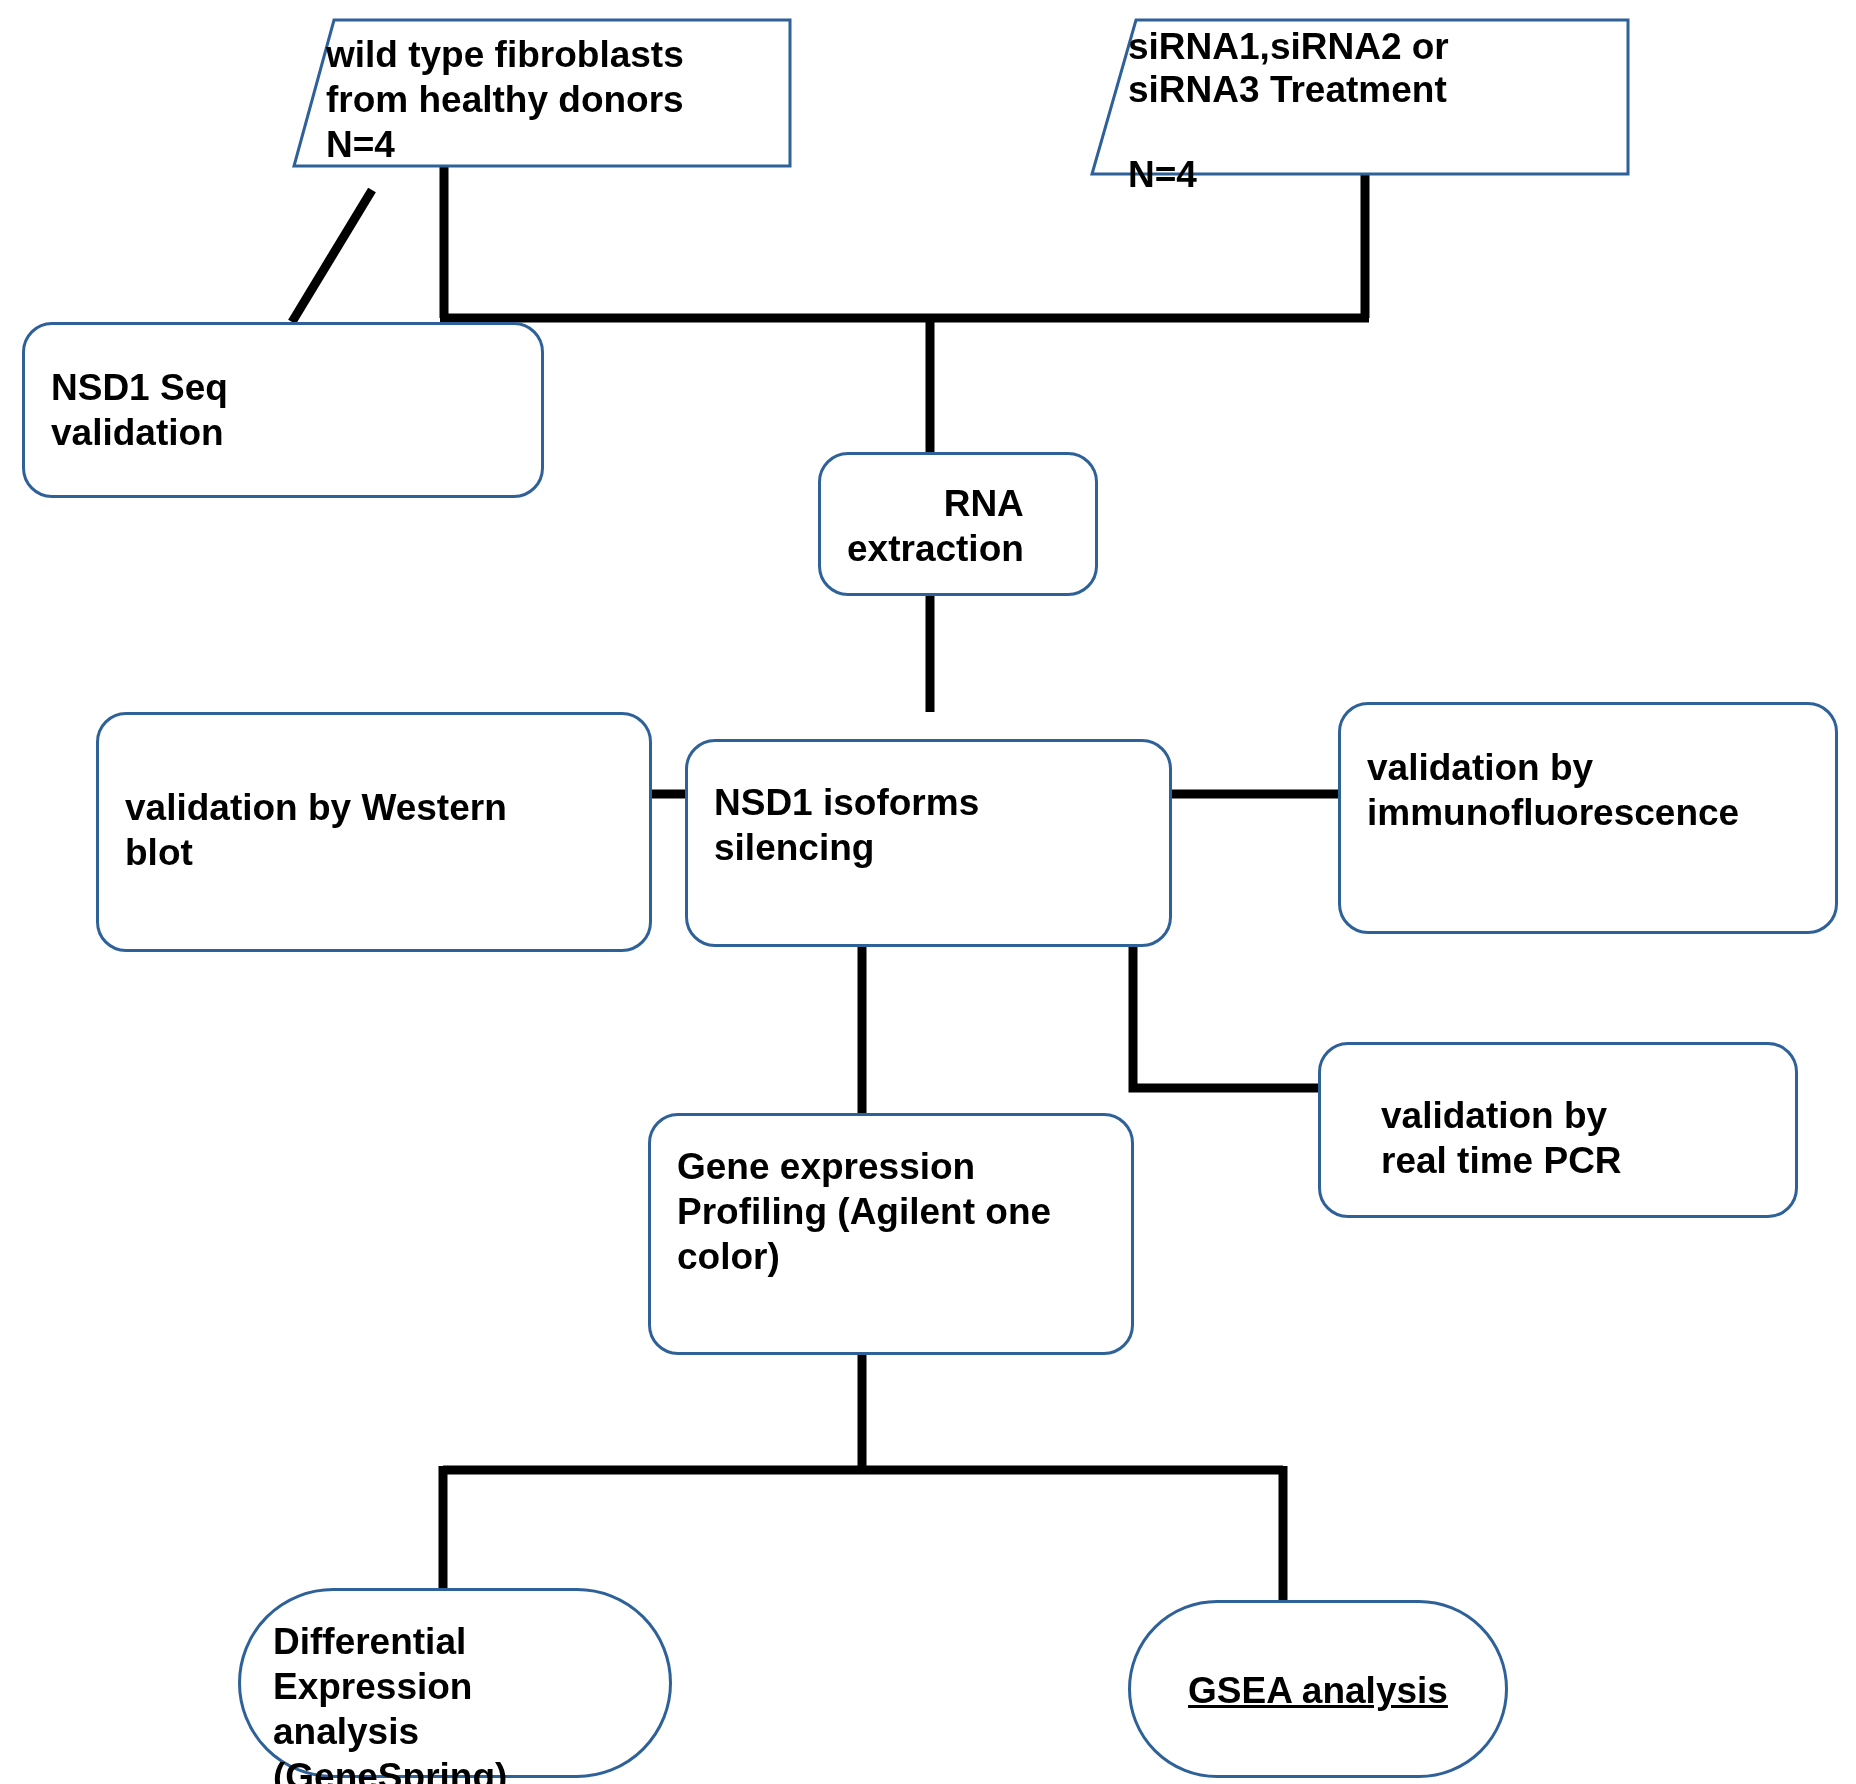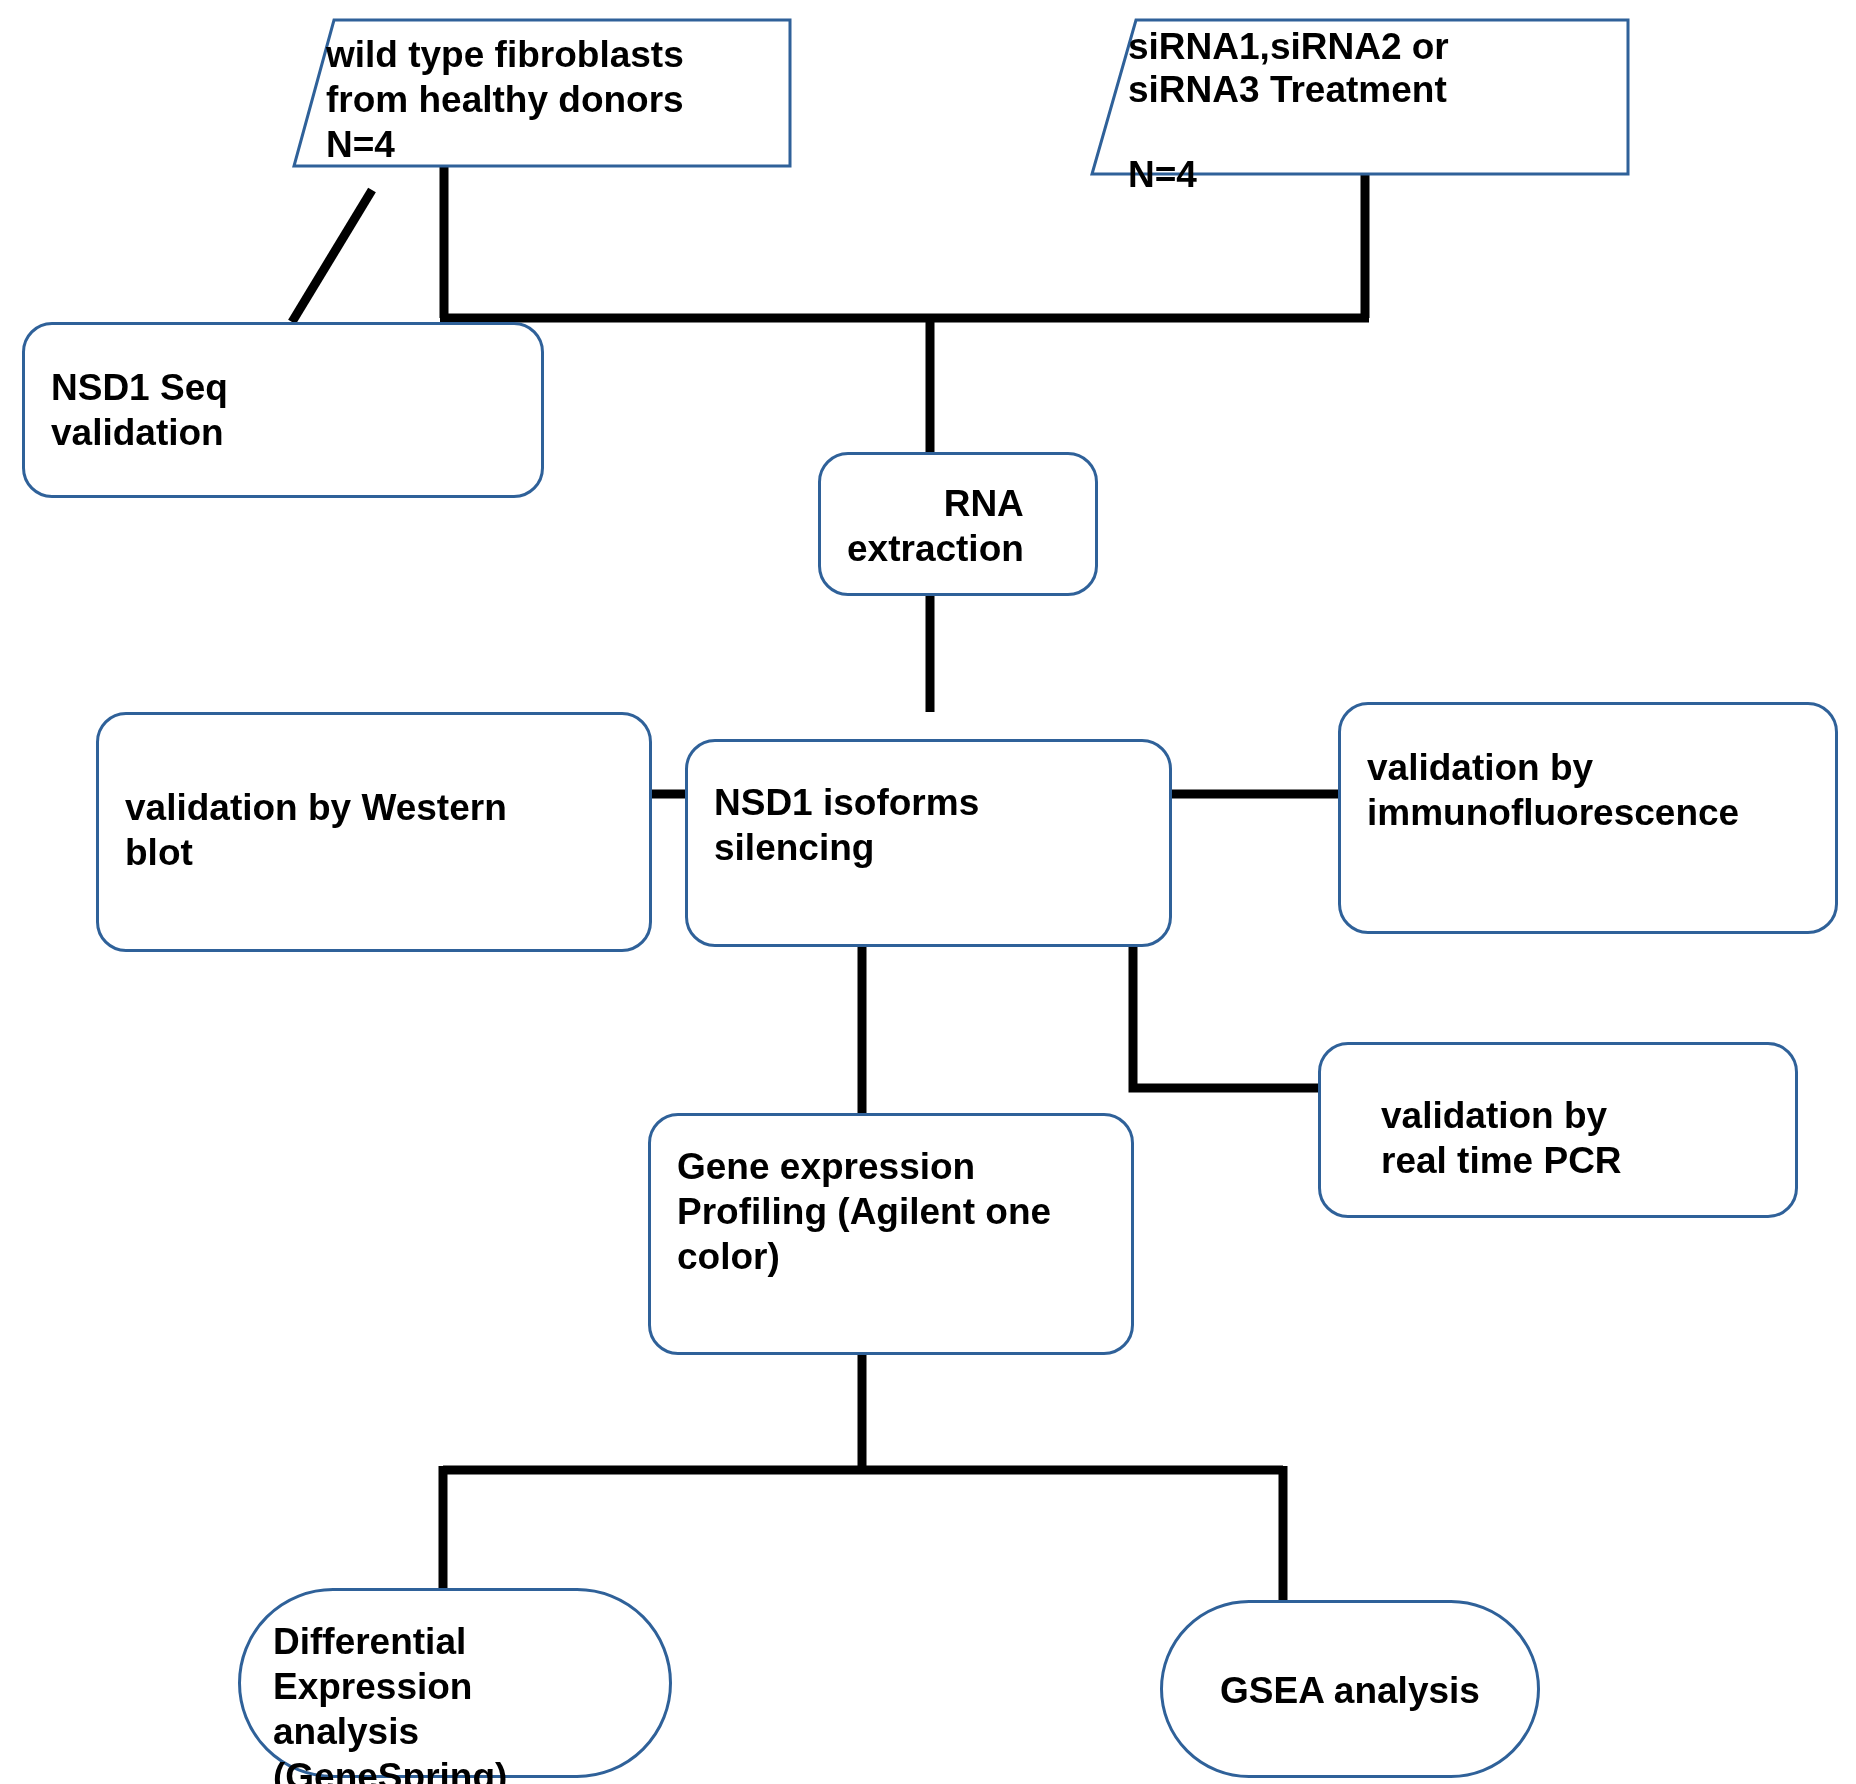--- a/index.html
+++ b/index.html
@@ -162,17 +162,17 @@
 Profiling (Agilent one
 color)</span>
   </div>
 
   <div class="node pill" style="left:238px; top:1588px; width:434px; height:190px;">
     <span class="label" style="padding-top:4px; margin-left:-14px;">Differential
 Expression analysis
 (GeneSpring)</span>
   </div>
 
-  <div class="node pill vcenter hcenter tcenter" style="left:1160px; top:1600px; width:380px; height:178px;">
+  <div class="node pill vcenter hcenter tcenter" style="left:1128px; top:1600px; width:380px; height:178px;text-decoration:underline;">
     <span class="label">GSEA analysis</span>
   </div>
 
 </div>
 
 </body></html>

